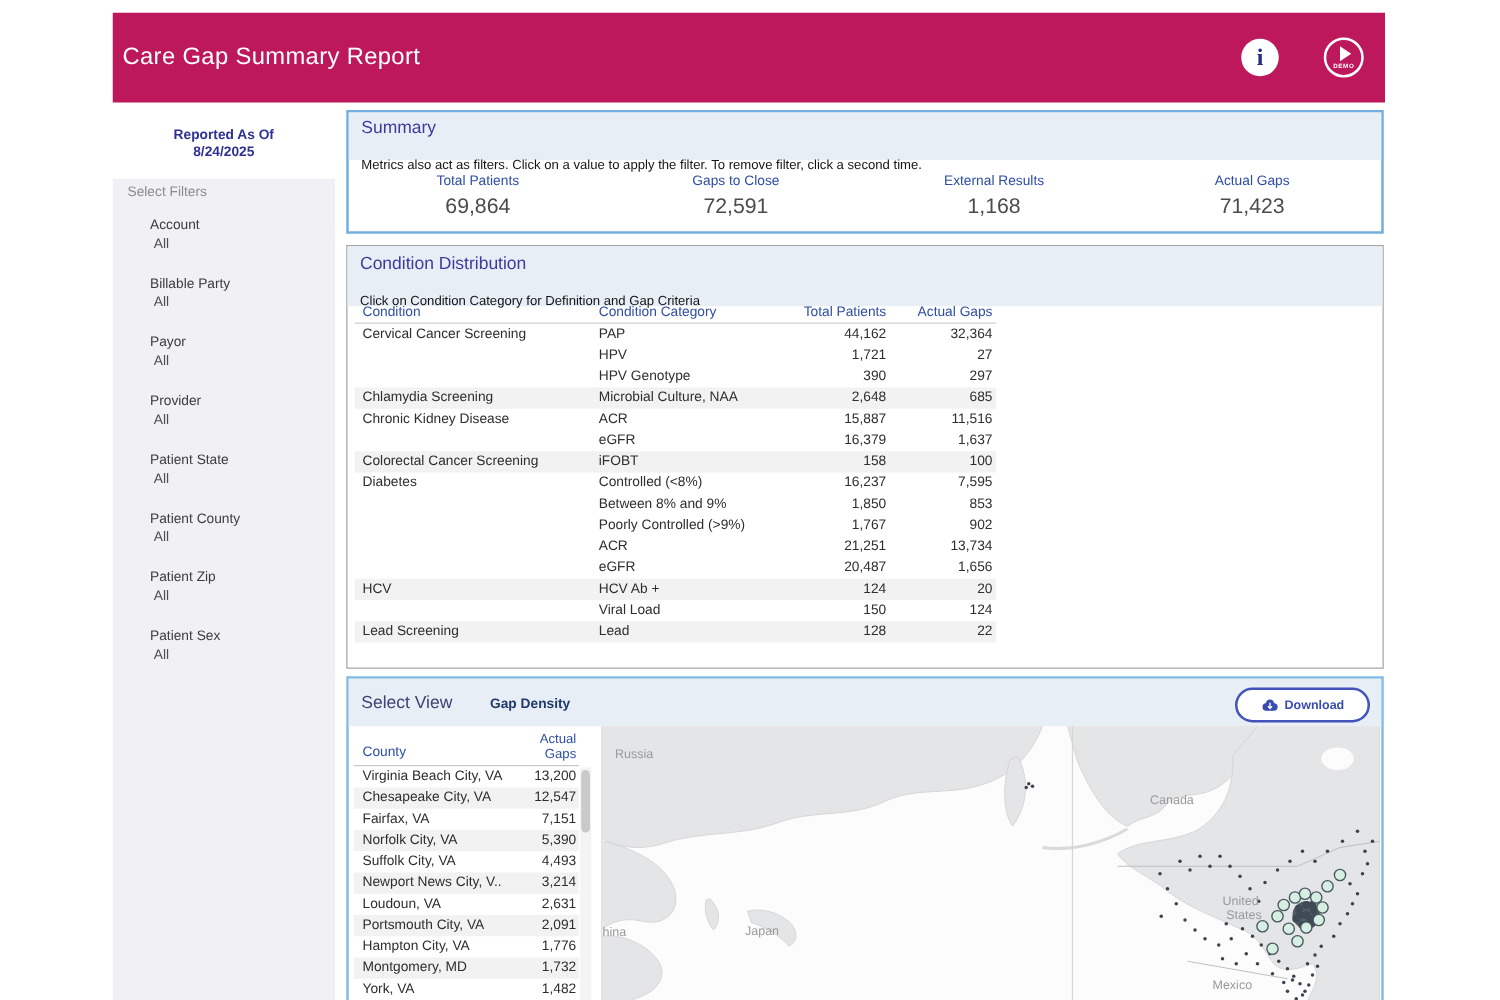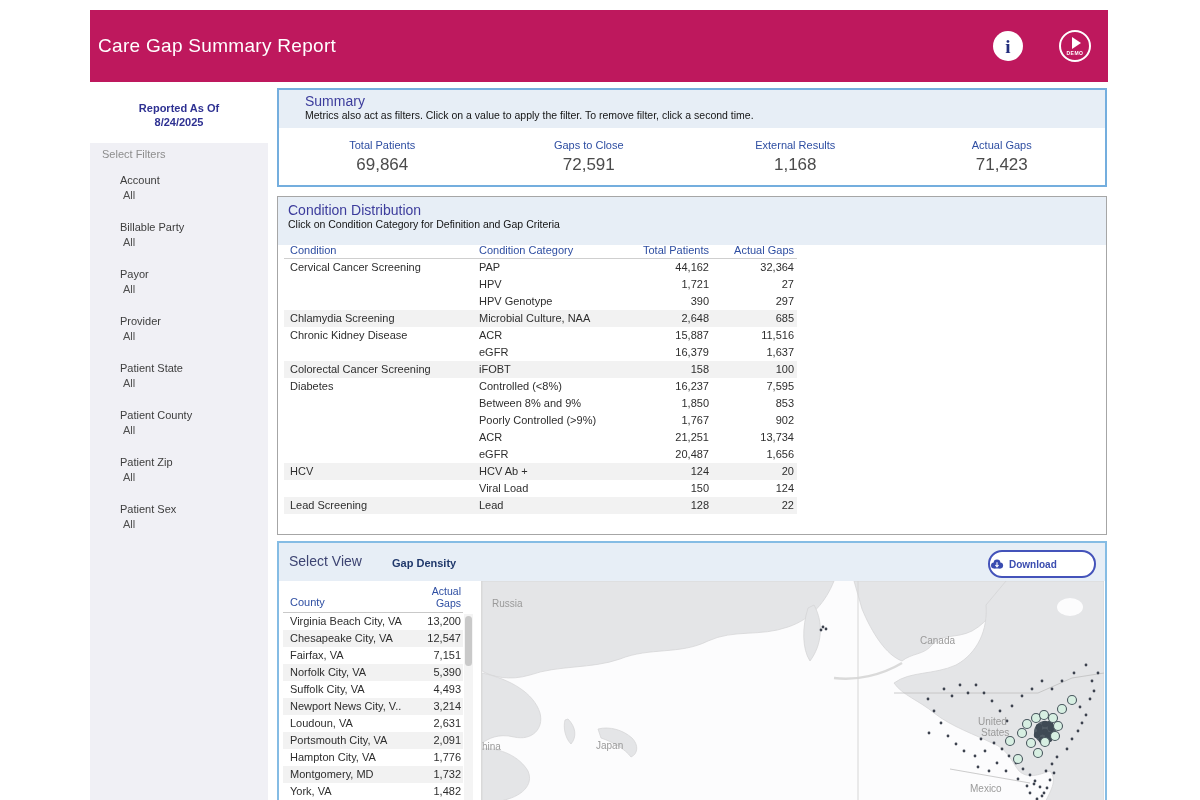--- a/index.html
+++ b/index.html
@@ -20,46 +20,46 @@
   .side-panel{position:absolute;left:0;top:133px;width:178px;height:657px;background:#f0f0f5}
   .select-filters{margin:5px 0 0 12px;font-size:11px;color:#8d8d8d}
   .filter-group{margin:20px 0 0 30px}
   .filter-group:first-of-type{margin-top:14px}
   .filter-label{font-size:11px;color:#3d3d3d}
   .filter-value{font-size:11px;color:#4f4f4f;margin:3px 0 0 3px;cursor:pointer}
 
   
   .band{background:#e7eef6;box-sizing:border-box;position:relative}
   .box-title{color:#3c3c9c;font-size:14px}
-  .box-sub{color:#141414;font-size:10.5px;margin-top:0}
+  .box-sub{color:#141414;font-size:10.5px;margin-top:17px}
 
   
   .box-summary{position:absolute;left:187px;top:78px;width:826px;height:95px;border:2px solid #74aede;background:#fff}
-  .box-summary .band{height:38px;padding:3px 10px 0 26px}
+  .box-summary .band{height:38px;padding:3px 10px 0 10px}
   .metrics{display:flex;margin-top:11px}
   .metric{flex:1;text-align:center;cursor:pointer}
   .metric .m-label{color:#2e4ea2;font-size:11px}
   .metric .m-value{color:#4b4b4b;font-size:17px;margin-top:4px}
 
   
   .box-cond{position:absolute;left:187px;top:186px;width:828px;height:337px;border:1px solid #a6a6a6;background:#fff;box-sizing:content-box}
   .box-cond .band{height:48px;padding:5px 10px 0 10px}
   .cond-table{position:absolute;left:6px;top:46px;width:513px}
   .cond-row{display:grid;grid-template-columns:195px 155px 78px 85px;height:17px;line-height:17px;font-size:11px;color:#2e2e2e;cursor:pointer}
   .cond-row.head{color:#2e4ea2;border-bottom:1px solid #cfcfcf;height:15px;line-height:14px;cursor:default}
   .cond-row .c1{padding-left:6px}
   .cond-row .c3,.cond-row .c4{text-align:right;padding-right:3px}
   .cond-row.shade{background:#f2f2f2}
 
   
   .box-view{position:absolute;left:187px;top:531px;width:826px;height:300px;border:2px solid #85bce4;background:#fff}
   .box-view .band{height:38px}
   .view-title{position:absolute;left:10px;top:10px;color:#3d4472;font-size:14px}
   .view-tab{position:absolute;left:113px;top:14px;color:#20386b;font-size:11px;font-weight:700;cursor:pointer}
-  .dl-btn{position:absolute;right:9px;top:7px;width:108px;height:28px;background:#fff;border:2px solid #4453ba;border-radius:15px;box-sizing:border-box;display:flex;align-items:center;gap:5px;cursor:pointer}
+  .dl-btn{position:absolute;right:9px;top:7px;width:108px;height:28px;background:#fff;border:2px solid #4453ba;border-radius:15px;box-sizing:border-box;display:flex;align-items:center;justify-content:center;gap:5px;cursor:pointer}
   .dl-btn span{color:#3a4cb0;font-size:10px;font-weight:700}
 
   
   .county-table{position:absolute;left:4px;top:38px;width:180px}
   .county-head{display:flex;justify-content:space-between;align-items:flex-end;height:32px;border-bottom:1px solid #c9c9c9;box-sizing:border-box;padding:0 2px 3px 7px}
   .county-head .h1{color:#2e4ea2;font-size:11px;padding-bottom:1px}
   .county-head .h2{color:#2e4ea2;font-size:10.5px;text-align:right;line-height:11.5px}
   .county-row{display:flex;justify-content:space-between;height:17px;line-height:17px;font-size:11px;color:#2e2e2e;padding:0 2px 0 7px;cursor:pointer}
   .county-row.shade{background:#f2f2f2}
   .vscroll{position:absolute;left:185px;top:71px;width:9px;height:186px;background:#f4f4f4}

